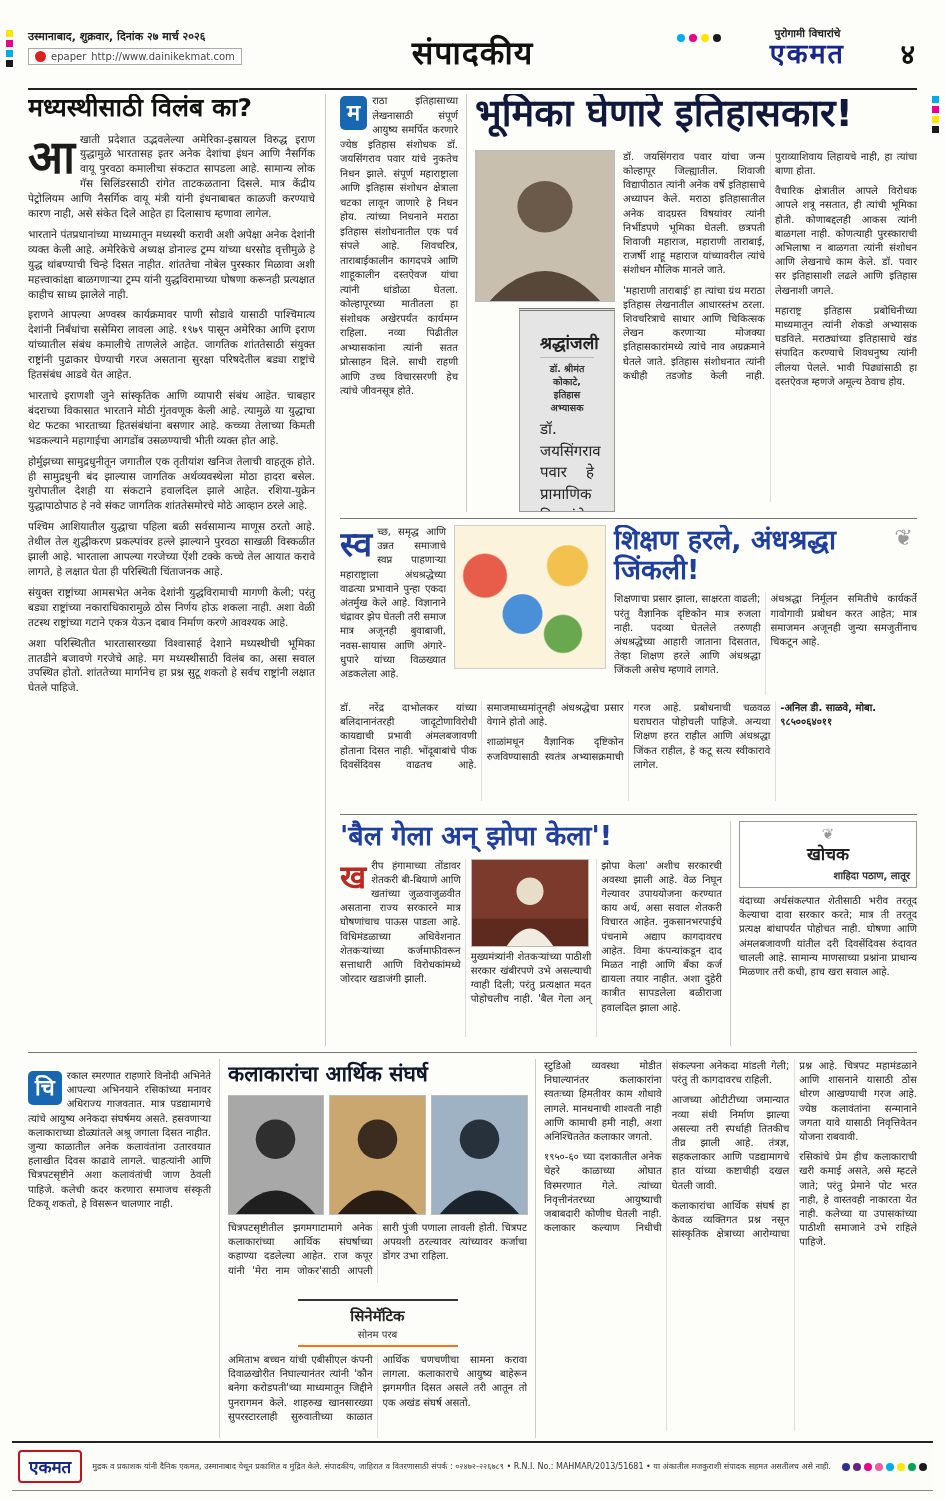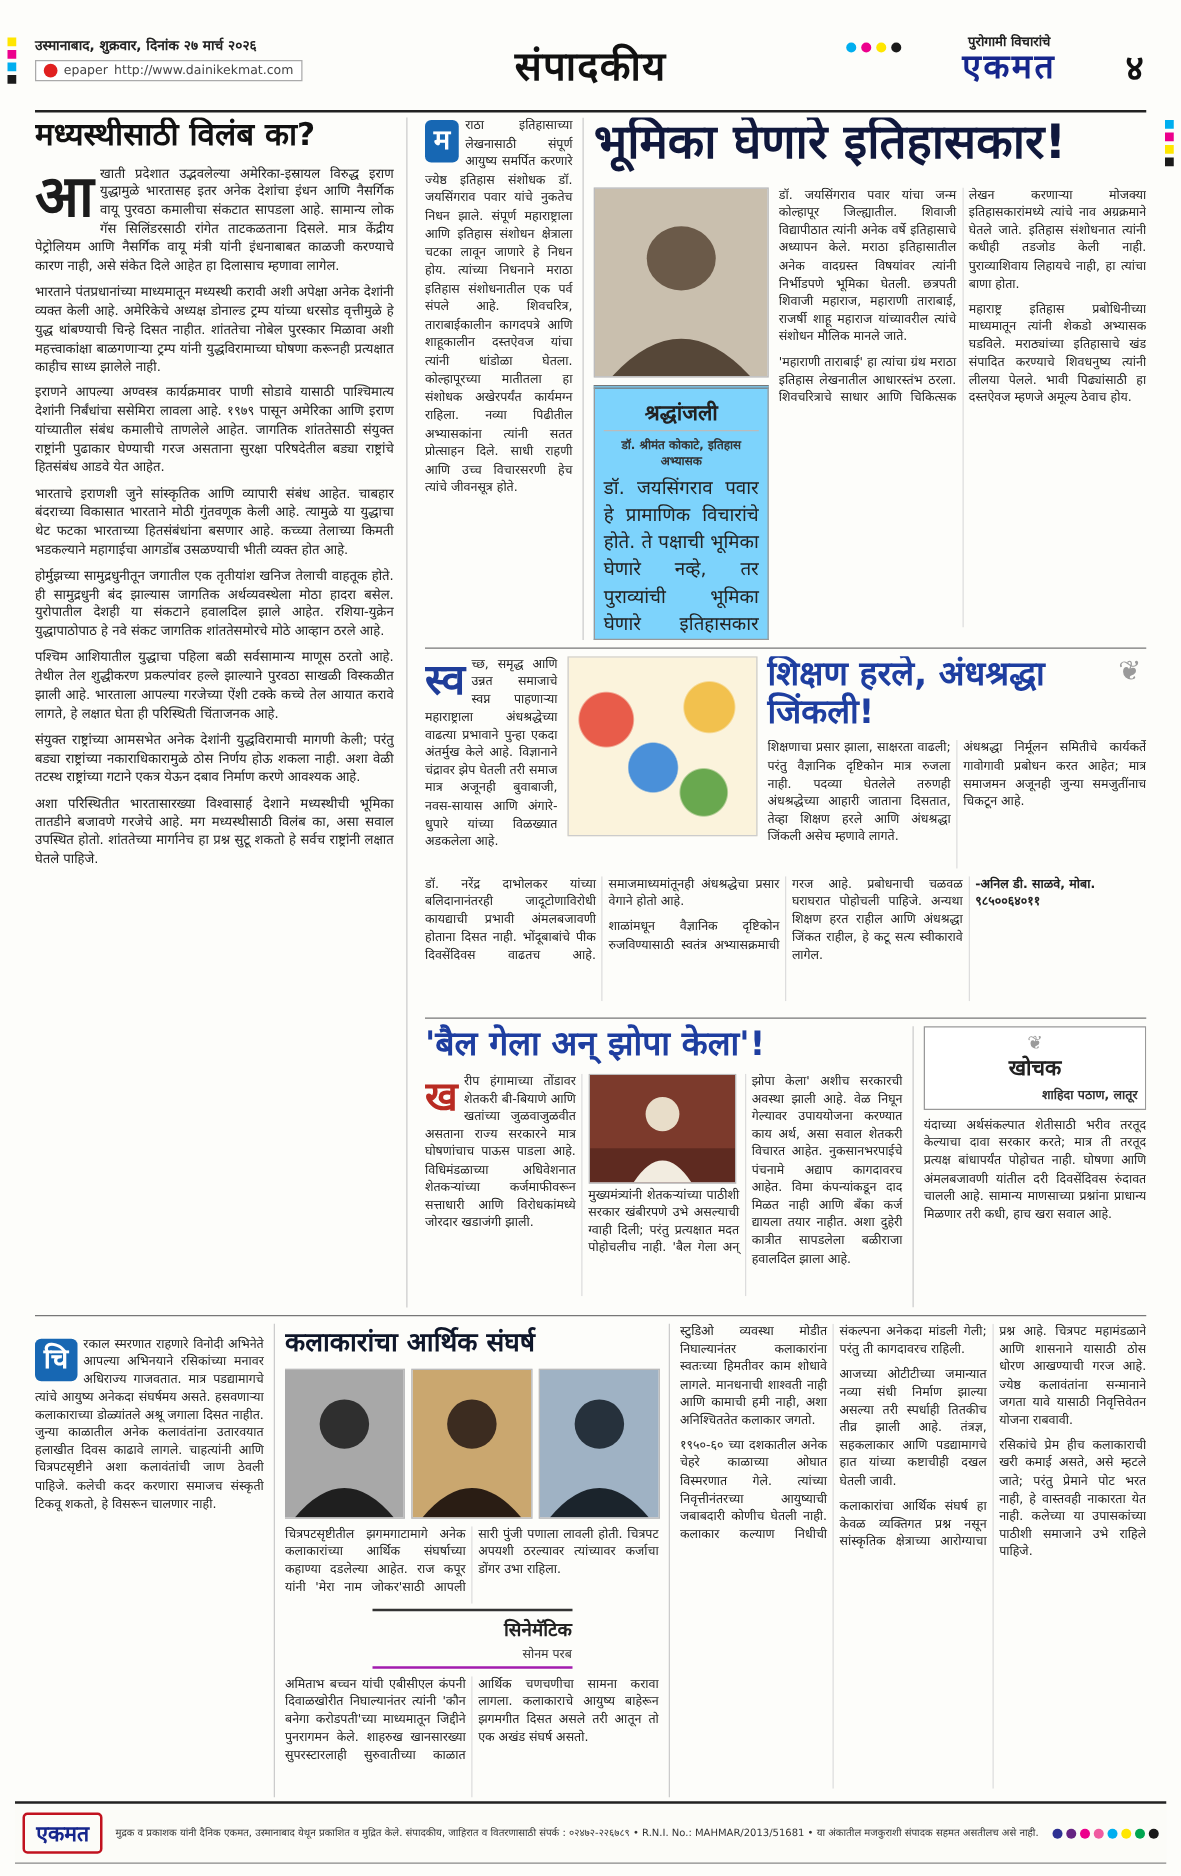--- a/index.html
+++ b/index.html
@@ -53,21 +53,21 @@
   
   .regB{position:absolute;left:312px;top:0;width:577px;height:418px;display:flex;gap:8px;overflow:hidden;}
   .hist-intro{width:118px;flex:none;border-right:1px solid #ccc;padding-right:8px;font-size:10px;line-height:1.45;text-align:justify;color:#222;overflow:hidden;}
   .hist-main{flex:1;display:flex;flex-direction:column;min-width:0;}
   .hl-main{font-size:38px;margin:0 0 16px;color:#10183c;font-weight:bold;line-height:1.05;}
   .hist-content{display:flex;gap:8px;flex:1;min-height:0;}
   .hist-media{width:140px;flex:none;display:flex;flex-direction:column;gap:6px;}
   .photo{position:relative;background:#ddd;border:1px solid #bbb;overflow:hidden;flex:none;}
   .photo svg{width:100%;height:100%;display:block;}
   .photo-historian{width:138px;height:150px;}
-  .tribute-box{border:1px solid #999;border-top:3px double #777;padding:7px;height:196px;overflow:hidden;background:#7dd3fc;}
+  .tribute-box{border:1px solid #999;border-top:3px double #777;padding:20px;height:196px;overflow:hidden;background:#e5e5e5;margin-left:44px;}
   .tribute-title{font-size:17px;font-weight:bold;text-align:center;color:#222;border-bottom:1px solid #bbb;padding-bottom:3px;margin-bottom:4px;}
   .tribute-byline{font-size:9.5px;font-weight:bold;text-align:center;margin-bottom:5px;color:#333;}
   .tribute-body{font-size:15px;line-height:1.45;text-align:justify;margin:0;color:#222;}
   .hist-body{flex:1;height:352px;}
 
   
   .regC{position:absolute;left:312px;top:424px;width:577px;height:290px;border-top:1px solid #777;padding-top:6px;overflow:hidden;}
   .edu-top{display:flex;gap:8px;height:170px;overflow:hidden;}
   .edu-left{width:106px;flex:none;overflow:hidden;}
   .cartoon{width:150px;height:142px;border:1px solid #ccc;
@@ -96,21 +96,21 @@
   .khochak-body{height:118px;overflow:hidden;margin:0;}
 
   
   .band{position:absolute;left:0;top:958px;width:889px;height:386px;border-top:1px solid #777;padding-top:6px;display:flex;gap:8px;box-sizing:border-box;overflow:hidden;}
   .regE{width:192px;flex:none;border-right:1px solid #ccc;padding-right:8px;overflow:hidden;}
   .regF{width:308px;flex:none;border-right:1px solid #ccc;padding-right:8px;overflow:hidden;}
   .hl-center{font-size:21px;text-align:left;margin:0 0 8px;color:#0f172a;}
   .actor-row{display:flex;gap:5px;justify-content:center;margin-bottom:6px;}
   .actor{width:95px;height:118px;}
   .art-top{height:62px;}
-  .cinematic-box{border-top:2px solid #333;border-bottom:2px solid #a21caf;width:160px;margin:4px auto 6px;padding:4px 0;text-align:right;}
+  .cinematic-box{border-top:2px solid #333;border-bottom:2px solid #f97316;width:160px;margin:16px auto 6px;padding:4px 0;text-align:center;}
   .cinematic-title{font-size:15px;font-weight:bold;color:#222;}
   .cinematic-byline{font-size:10px;color:#333;margin-top:2px;}
   .art-bottom{height:100px;}
   .regG{flex:1;height:372px;overflow:hidden;min-width:0;}
 
   
   footer{position:absolute;left:12px;right:12px;bottom:10px;height:50px;border-top:2px solid #222;border-bottom:1px solid #888;display:flex;align-items:center;gap:10px;padding:4px 6px;box-sizing:border-box;background:#fcfcf8;}
   .footer-brand{font-weight:900;color:#16268c;font-size:17px;border:2px solid #c1121f;padding:3px 9px;border-radius:4px;flex:none;}
   .imprint{flex:1;font-size:8px;line-height:1.4;color:#333;margin:0;}
   .footer-dots{display:flex;gap:3px;flex:none;}
@@ -192,20 +192,21 @@
             </div>
             <div class="tribute-box">
               <div class="tribute-title">श्रद्धांजली</div>
               <div class="tribute-byline">डॉ. श्रीमंत कोकाटे, इतिहास अभ्यासक</div>
               <p class="tribute-body">डॉ. जयसिंगराव पवार हे प्रामाणिक विचारांचे होते. ते पक्षाची भूमिका घेणारे नव्हे, तर पुराव्यांची भूमिका घेणारे इतिहासकार होते. महाराष्ट्राच्या इतिहास संशोधनात त्यांनी दिलेले योगदान अजोड आहे. त्यांच्या निधनाने इतिहास अभ्यासकांची कधीही भरून न निघणारी हानी झाली आहे.</p>
             </div>
           </div>
           <div class="body cols cols2 hist-body">
             <p>डॉ. जयसिंगराव पवार यांचा जन्म कोल्हापूर जिल्ह्यातील. शिवाजी विद्यापीठात त्यांनी अनेक वर्षे इतिहासाचे अध्यापन केले. मराठा इतिहासातील अनेक वादग्रस्त विषयांवर त्यांनी निर्भीडपणे भूमिका घेतली. छत्रपती शिवाजी महाराज, महाराणी ताराबाई, राजर्षी शाहू महाराज यांच्यावरील त्यांचे संशोधन मौलिक मानले जाते.</p>
             <p>'महाराणी ताराबाई' हा त्यांचा ग्रंथ मराठा इतिहास लेखनातील आधारस्तंभ ठरला. शिवचरित्राचे साधार आणि चिकित्सक लेखन करणाऱ्या मोजक्या इतिहासकारांमध्ये त्यांचे नाव अग्रक्रमाने घेतले जाते. इतिहास संशोधनात त्यांनी कधीही तडजोड केली नाही. पुराव्याशिवाय लिहायचे नाही, हा त्यांचा बाणा होता.</p>
+            <p>वैचारिक क्षेत्रातील आपले विरोधक आपले शत्रू नसतात, ही त्यांची भूमिका होती. कोणाबद्दलही आकस त्यांनी बाळगला नाही. कोणत्याही पुरस्काराची अभिलाषा न बाळगता त्यांनी संशोधन आणि लेखनाचे काम केले. डॉ. पवार सर इतिहासाशी लढले आणि इतिहास लेखनाशी जगले.</p>
             <p>महाराष्ट्र इतिहास प्रबोधिनीच्या माध्यमातून त्यांनी शेकडो अभ्यासक घडविले. मराठ्यांच्या इतिहासाचे खंड संपादित करण्याचे शिवधनुष्य त्यांनी लीलया पेलले. भावी पिढ्यांसाठी हा दस्तऐवज म्हणजे अमूल्य ठेवाच होय.</p>
           </div>
         </div>
       </div>
     </section>
 
     <section class="regC">
       <span class="ornament">❦</span>
       <div class="edu-top">
         <div class="edu-left body">

